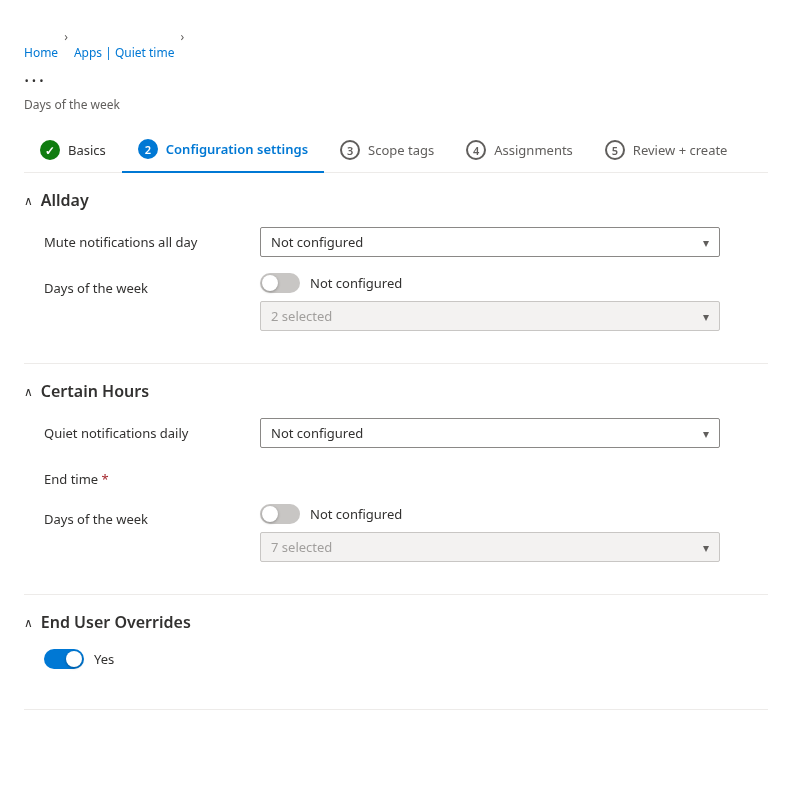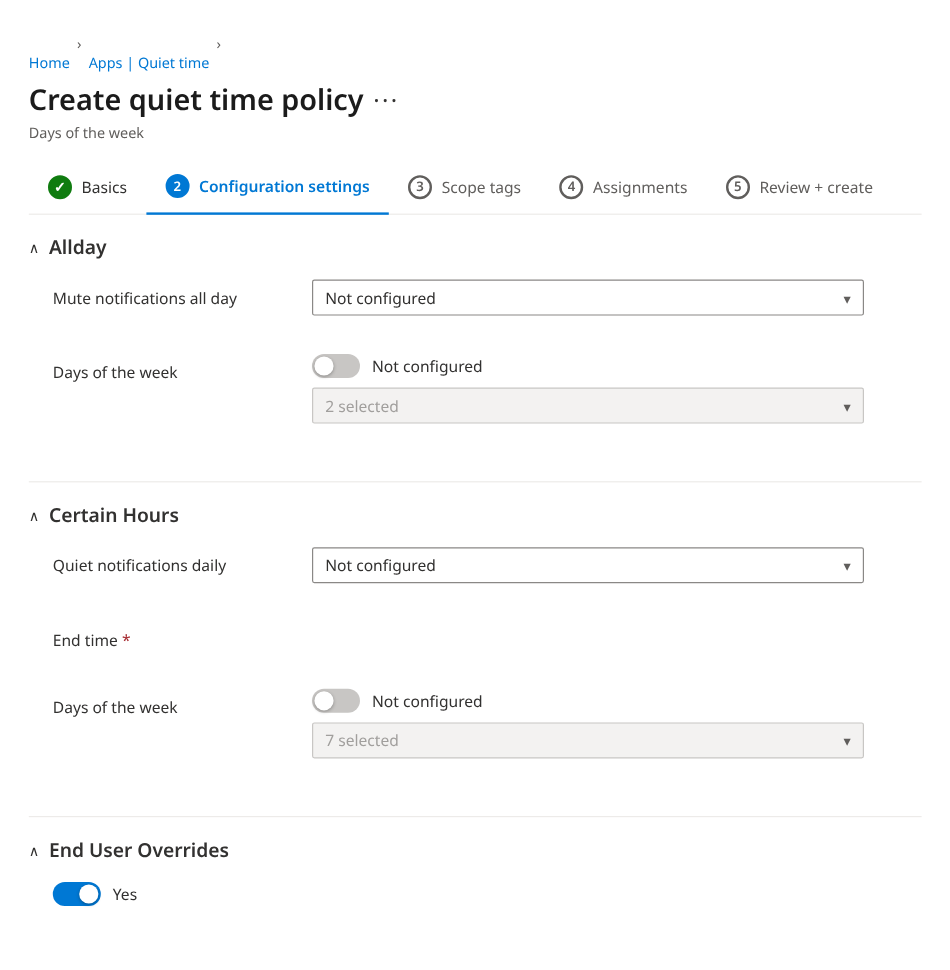--- a/index.html
+++ b/index.html
@@ -45,21 +45,21 @@
     .more-icon {
       font-size: 20px;
       color: #323130;
       cursor: pointer;
       letter-spacing: 2px;
     }
 
     
     .steps-nav {
       display: flex;
-      align-items: center;
+      align-items: flex-end;
       gap: 0;
       border-bottom: 1px solid #edebe9;
       margin-bottom: 0;
       padding-bottom: 0;
     }
     .step {
       display: flex;
       align-items: center;
       gap: 8px;
       padding: 10px 16px 12px 16px;
@@ -121,21 +121,21 @@
       font-size: 16px;
       font-weight: 600;
       color: #323130;
     }
 
     
     .form-row {
       display: flex;
       align-items: flex-start;
       gap: 16px;
-      margin-bottom: 32px;
+      margin-bottom: 16px;
       padding-left: 20px;
     }
     .form-label {
       min-width: 200px;
       font-size: 13px;
       color: #323130;
       padding-top: 6px;
       flex-shrink: 0;
     }
     .form-label .req { color: #a4262c; }
@@ -238,21 +238,20 @@
 <body>
 
 <div class="breadcrumb">
   <a>Home</a>
   <span>›</span>
   <a>Apps | Quiet time</a>
   <span>›</span>
 </div>
 
 <div class="page-header">
-  <h1 class="page-title">Create quiet time policy</h1>
   <span class="more-icon">···</span>
 </div>
 <div class="page-subtitle">Days of the week</div>
 
 <div class="steps-nav">
   <div class="step completed">
     <div class="step-circle">
       <span class="step-check"></span>
     </div>
     <span>Basics</span>

